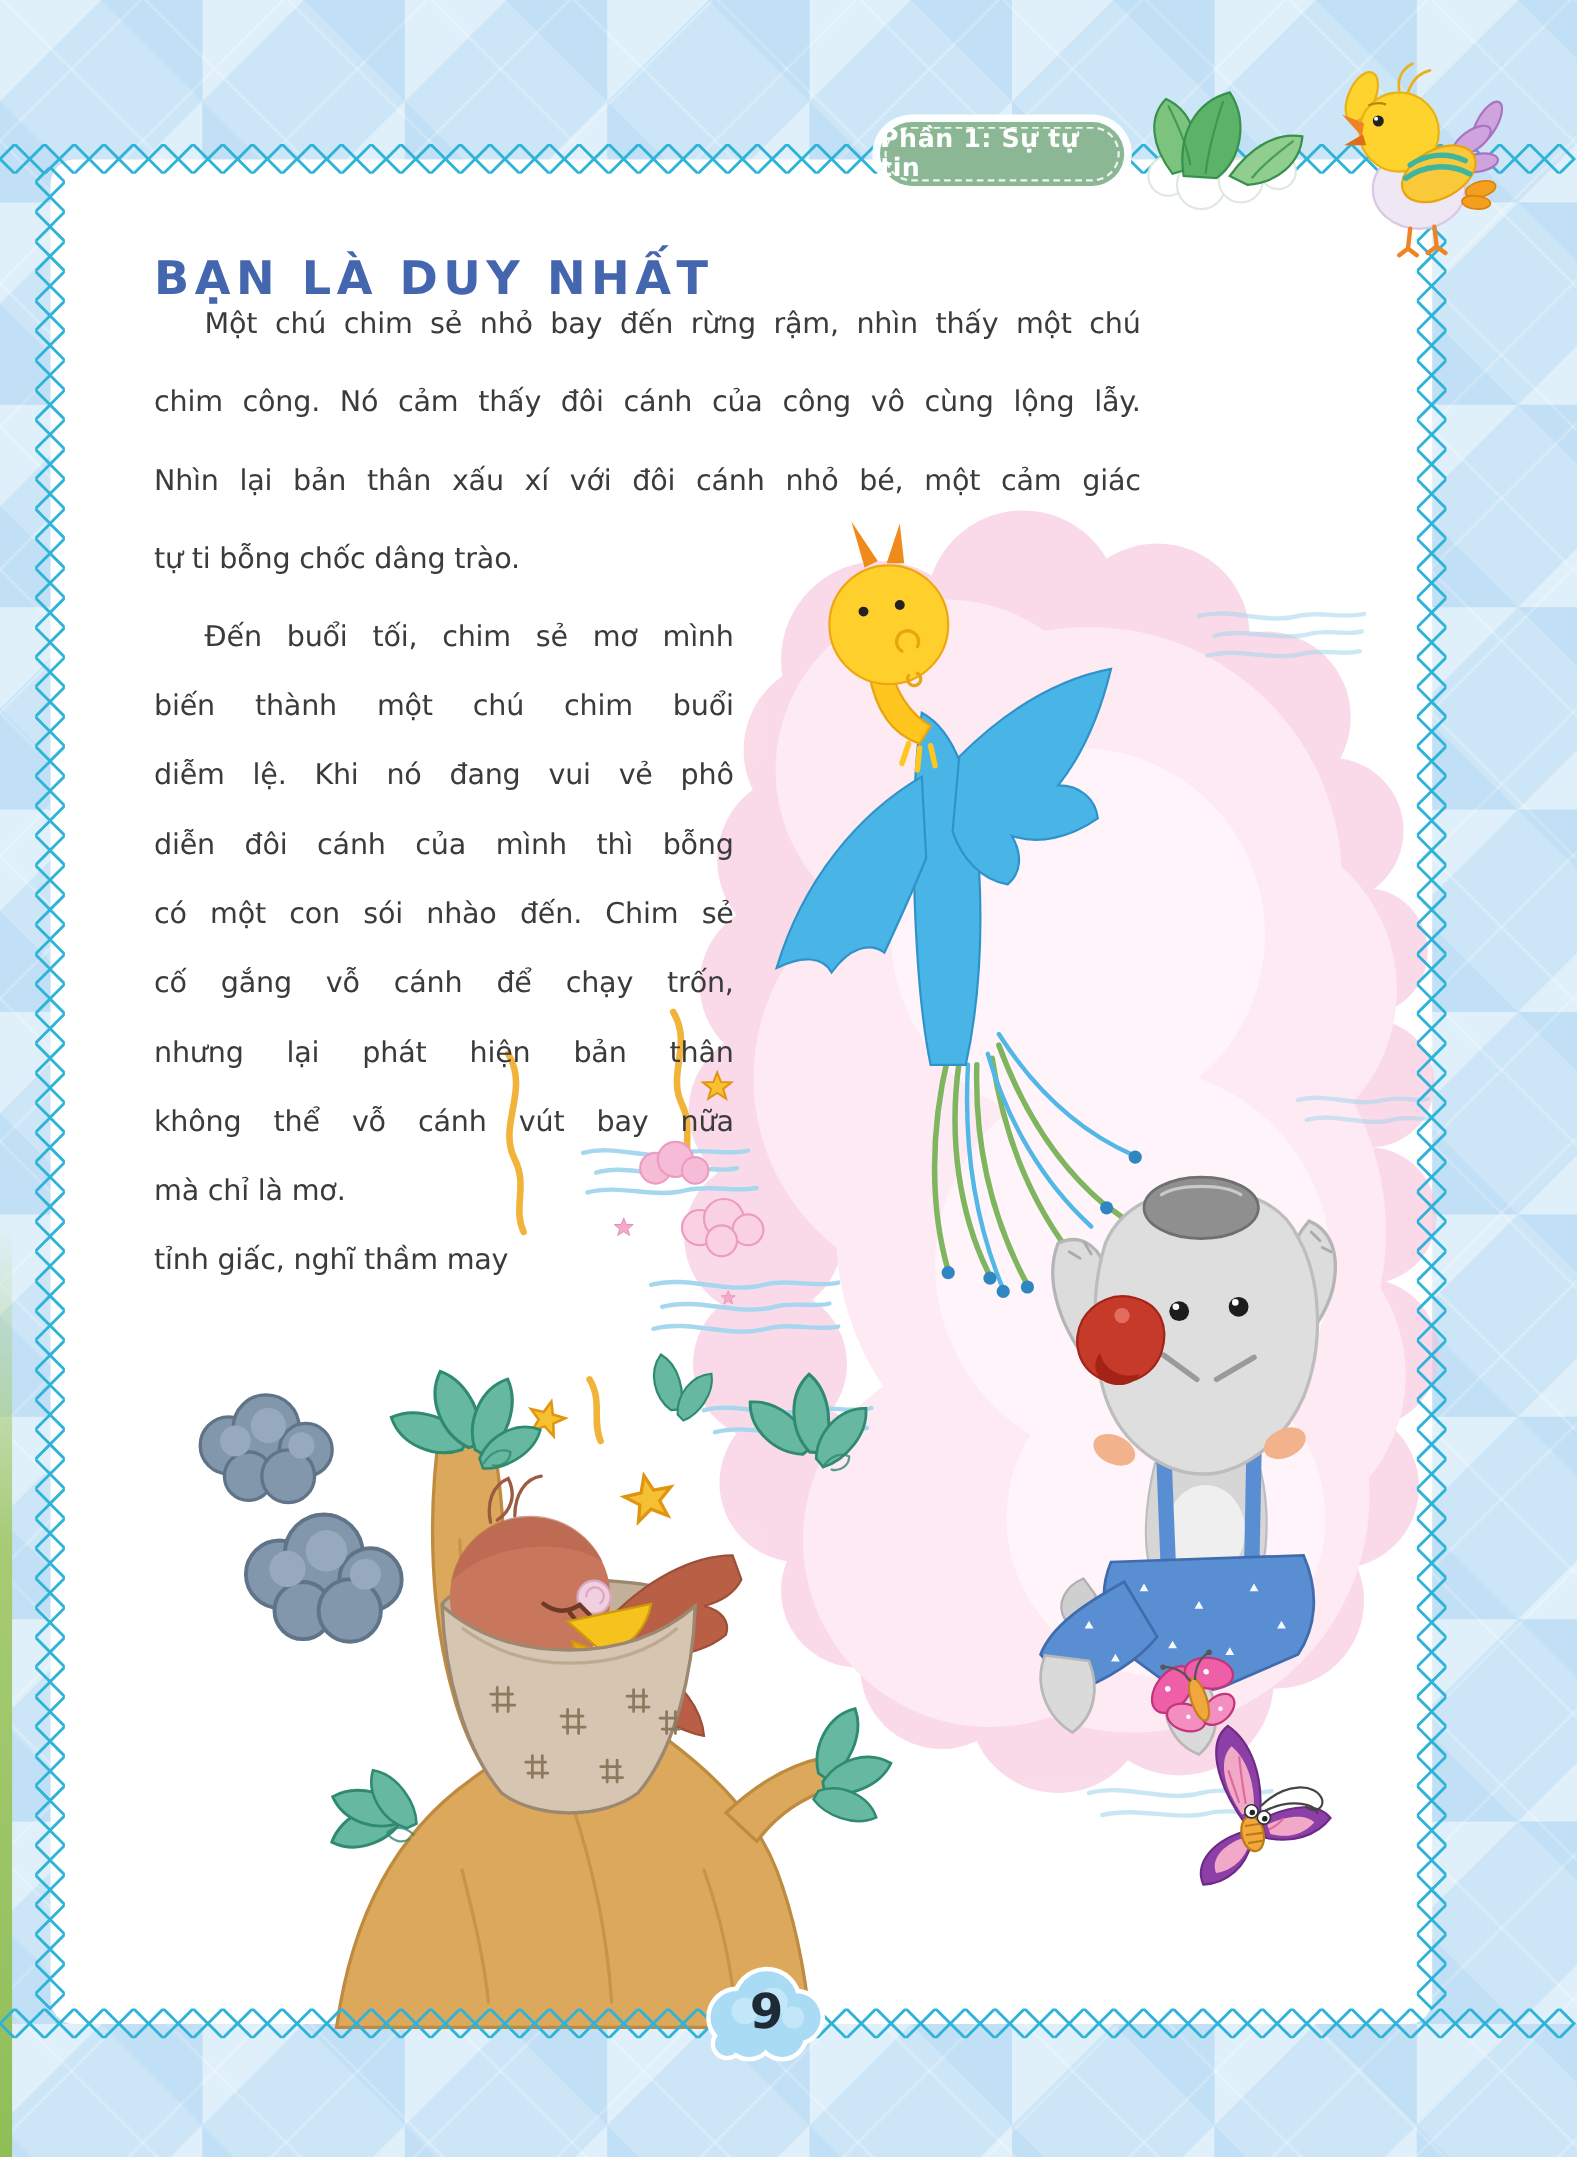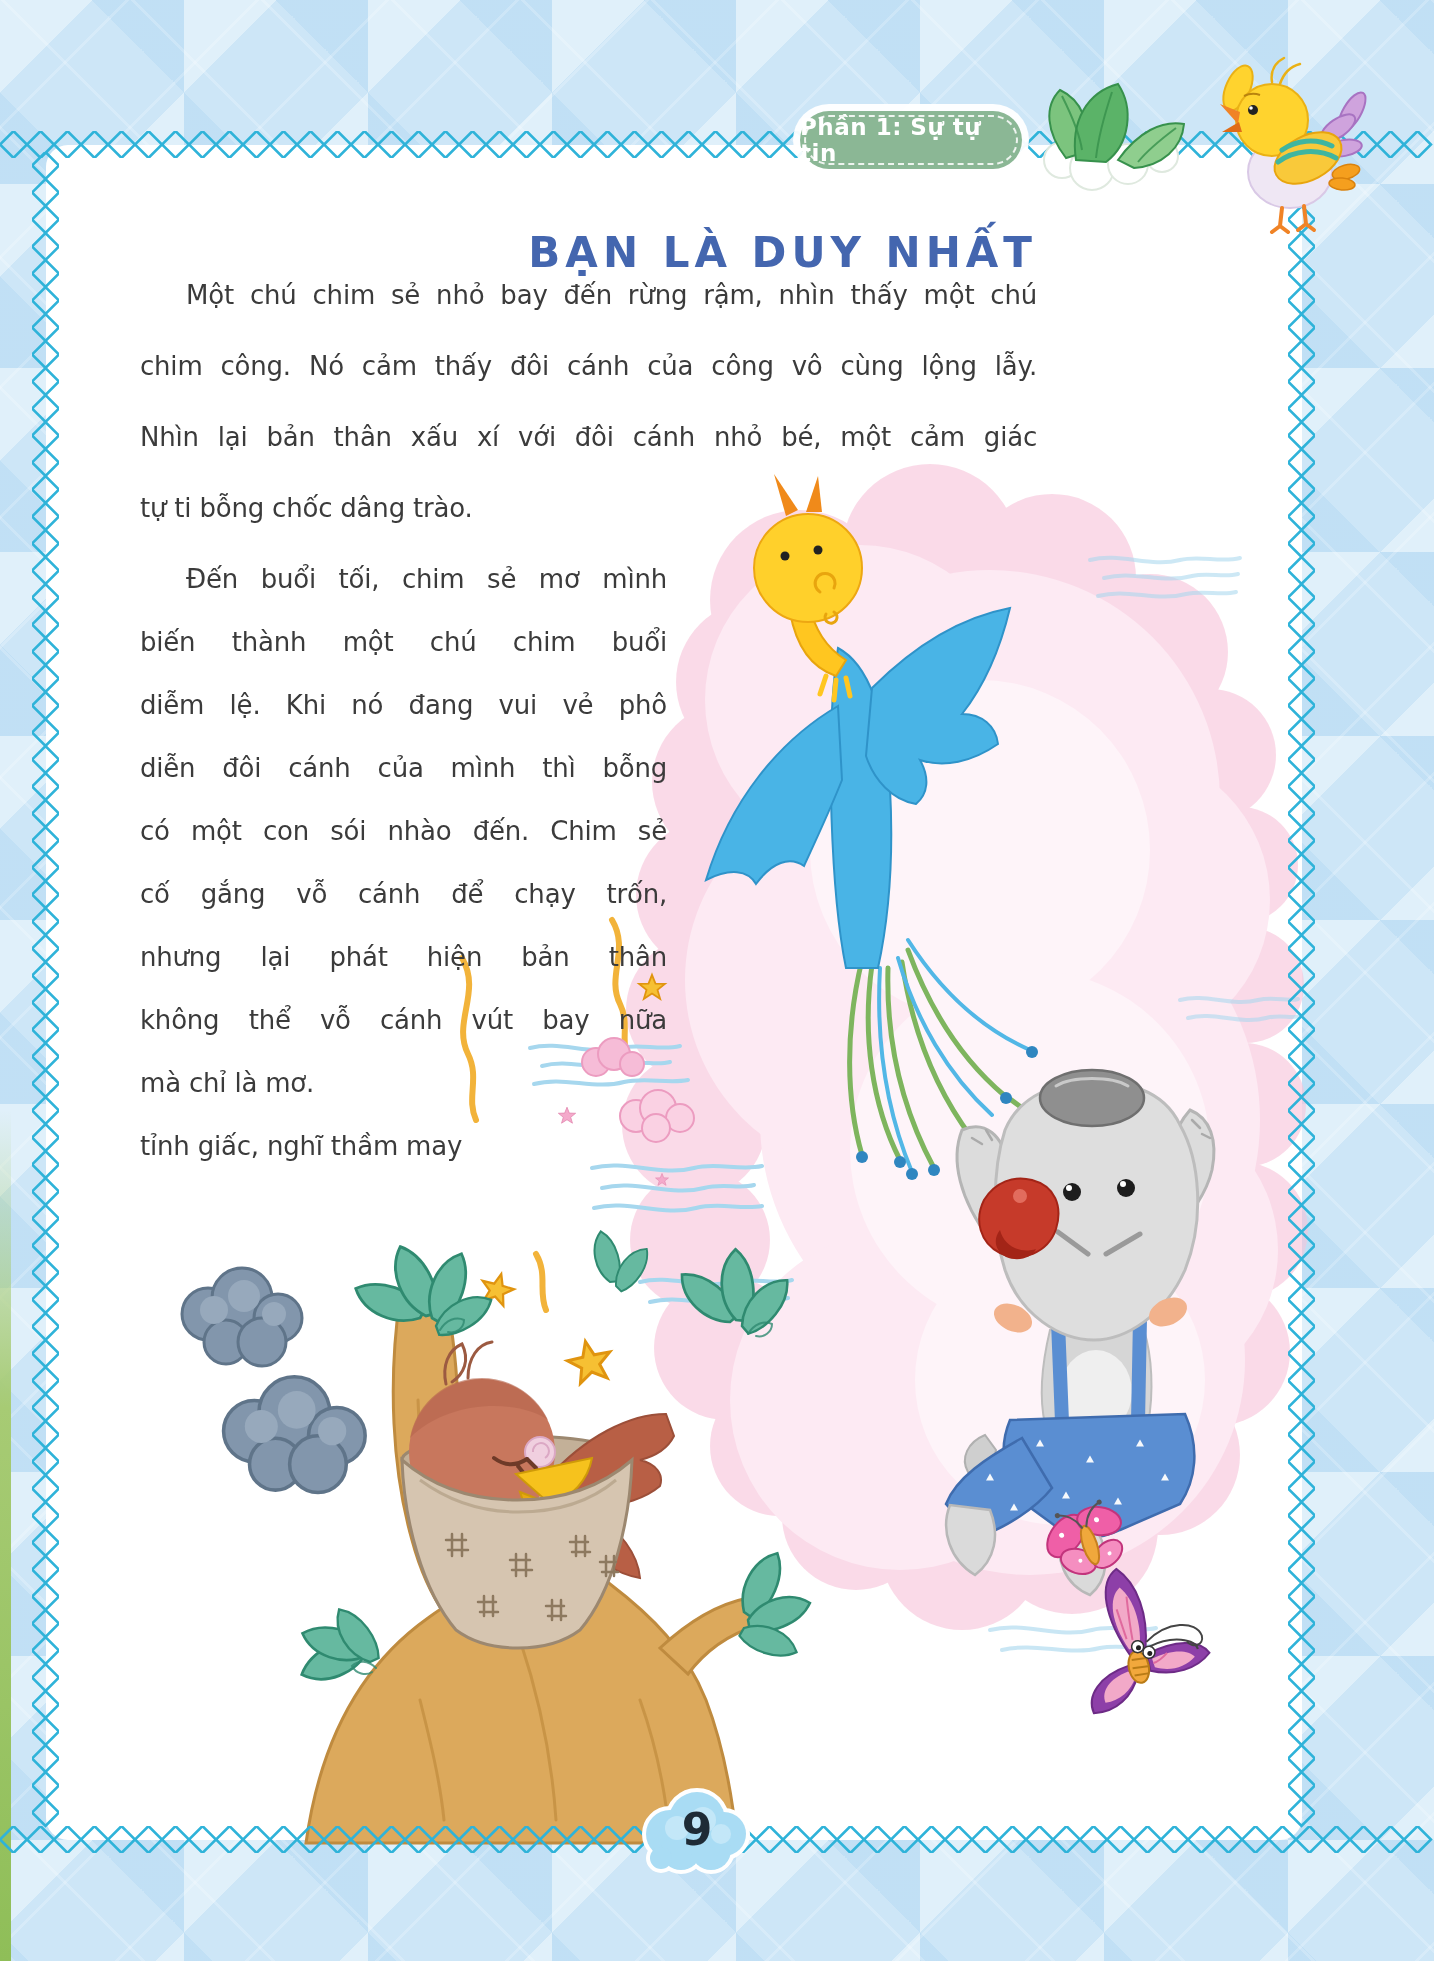--- a/index.html
+++ b/index.html
@@ -17,21 +17,21 @@
   .card{position:absolute;left:46px;top:145px;width:1256px;height:1695px;background:#ffffff;border-radius:22px;z-index:1;}
   .illus{position:absolute;left:0;top:0;z-index:2;}
   .chain{position:absolute;z-index:3;}
   .chain rect{fill:none;stroke:#2fb3d9;stroke-width:2.6px;}
   .badge{position:absolute;left:800px;top:111px;width:222px;height:58px;border-radius:30px;
     background:#8bb795;box-shadow:0 0 0 7px rgba(255,255,255,.95);z-index:4;
     display:flex;align-items:center;justify-content:center;
     outline:2px dashed rgba(255,255,255,.85);outline-offset:-6px;}
   .badge-label{color:#ffffff;font-size:23px;font-weight:bold;letter-spacing:.5px;}
   .deco-svg{position:absolute;z-index:5;}
-  .title{position:absolute;left:140px;top:184px;width:897px;text-align:right;z-index:6;
+  .title{position:absolute;left:140px;top:184px;width:897px;text-align:left;z-index:6;
     font-size:42px;font-weight:bold;color:#4466af;letter-spacing:5px;margin-top:44px;}
   .para{position:absolute;left:140px;color:#3b3b3b;font-size:26px;letter-spacing:-0.2px;z-index:6;}
   .p1{top:260px;width:897px;}
   .p1 .story-line{height:71px;line-height:71px;}
   .p2{top:548px;width:527px;}
   .p2 .story-line{height:63px;line-height:63px;}
   .story-line{text-align:justify;white-space:nowrap;overflow:visible;}
   .story-line.j{text-align-last:justify;}
   .story-line.indent{text-indent:46px;}
   .pagecloud{position:absolute;left:625px;top:1786px;width:144px;height:104px;z-index:4;}

